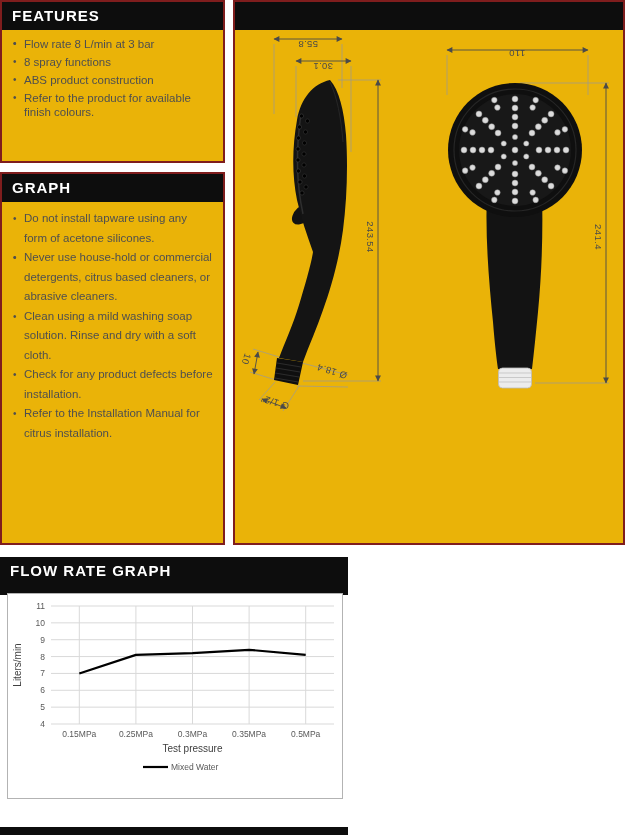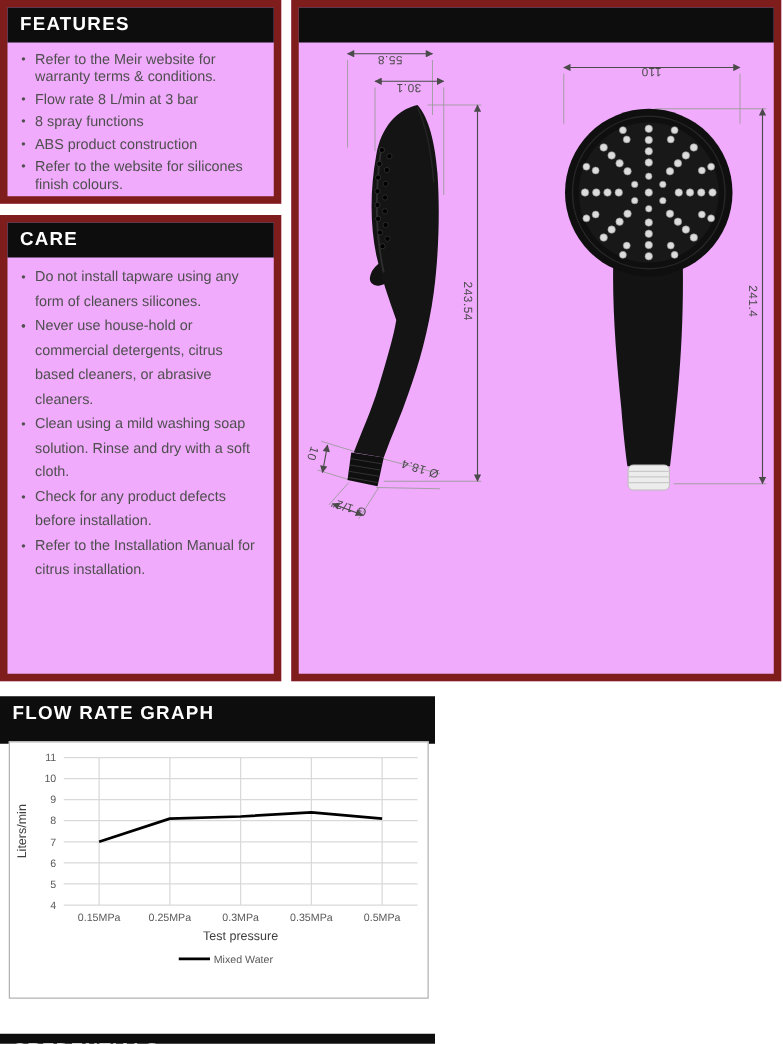--- a/index.html
+++ b/index.html
@@ -1,21 +1,21 @@
 <!DOCTYPE html>
 <html><head>
 <meta charset="utf-8">
 <style>
   html,body{margin:0;padding:0;}
   body{
     position:relative;width:626px;height:835px;background:#ffffff;
     font-family:"Liberation Sans",sans-serif;overflow:hidden;
     -webkit-font-smoothing:antialiased;
   }
-  .panel{position:absolute;background:#f0abfc;border:6px solid #7f1d1d;box-sizing:border-box;}
+  .panel{position:absolute;background:#eab308;border:2px solid #7f1d1d;box-sizing:border-box;}
   .bar{background:#0d0d0d;color:#fff;font-weight:700;font-size:15px;letter-spacing:1px;
        padding:6px 10px;height:28px;box-sizing:border-box;line-height:16px;}
   #features-box{left:0;top:0;width:225px;height:163px;}
   #care-box{left:0;top:172px;width:225px;height:373px;}
   #drawing-box{left:233px;top:0;width:392px;height:545px;}
   #drawing-bar{position:absolute;left:0;top:0;right:0;height:28px;background:#0d0d0d;}
   #graph-bar{position:absolute;left:0;top:557px;width:348px;height:38px;background:#0d0d0d;}
   #chart-box{position:absolute;left:7px;top:593px;width:336px;height:206px;
              border:1px solid #b3b3b3;box-sizing:border-box;background:#fff;}
   #credentials-bar{position:absolute;left:0;top:827px;width:348px;height:30px;background:#0d0d0d;}
@@ -31,34 +31,34 @@
   .drawing-svg{position:absolute;left:0;top:0;}
 </style>
 </head>
 <body>
 
 <div class="panel" id="features-box">
   <div class="bar">
     <span>FEATURES</span>
   </div>
   <ul class="bullets feat">
-      <li><span class="blt">•</span><span>Refer to the Meir website for warranty terms &amp; conditions.</span></li>
+      <li><span class="blt">•</span></li>
       <li><span class="blt">•</span><span>Flow rate 8 L/min at 3 bar</span></li>
       <li><span class="blt">•</span><span>8 spray functions</span></li>
       <li><span class="blt">•</span><span>ABS product construction</span></li>
-      <li><span class="blt">•</span><span>Refer to the website for silicones finish colours.</span></li>
+      <li><span class="blt">•</span><span>Refer to the product for available finish colours.</span></li>
     </ul>
 </div>
 
 <div class="panel" id="care-box">
   <div class="bar">
-    <span>CARE</span>
+    <span>GRAPH</span>
   </div>
   <ul class="bullets care">
-      <li><span class="blt">•</span><span>Do not install tapware using any form of cleaners silicones.</span></li>
+      <li><span class="blt">•</span><span>Do not install tapware using any form of acetone silicones.</span></li>
       <li><span class="blt">•</span></li>
       <li><span class="blt">•</span><span>Never use house-hold or commercial detergents, citrus based cleaners, or abrasive cleaners.</span></li>
       <li><span class="blt">•</span><span>Clean using a mild washing soap solution. Rinse and dry with a soft cloth.</span></li>
       <li><span class="blt">•</span><span>Check for any product defects before installation.</span></li>
       <li><span class="blt">•</span><span>Refer to the Installation Manual for citrus installation.</span></li>
     </ul>
 </div>
 
 <div class="panel" id="drawing-box">
   <svg class="drawing-svg" width="388" height="541" viewBox="0 0 388 541">

